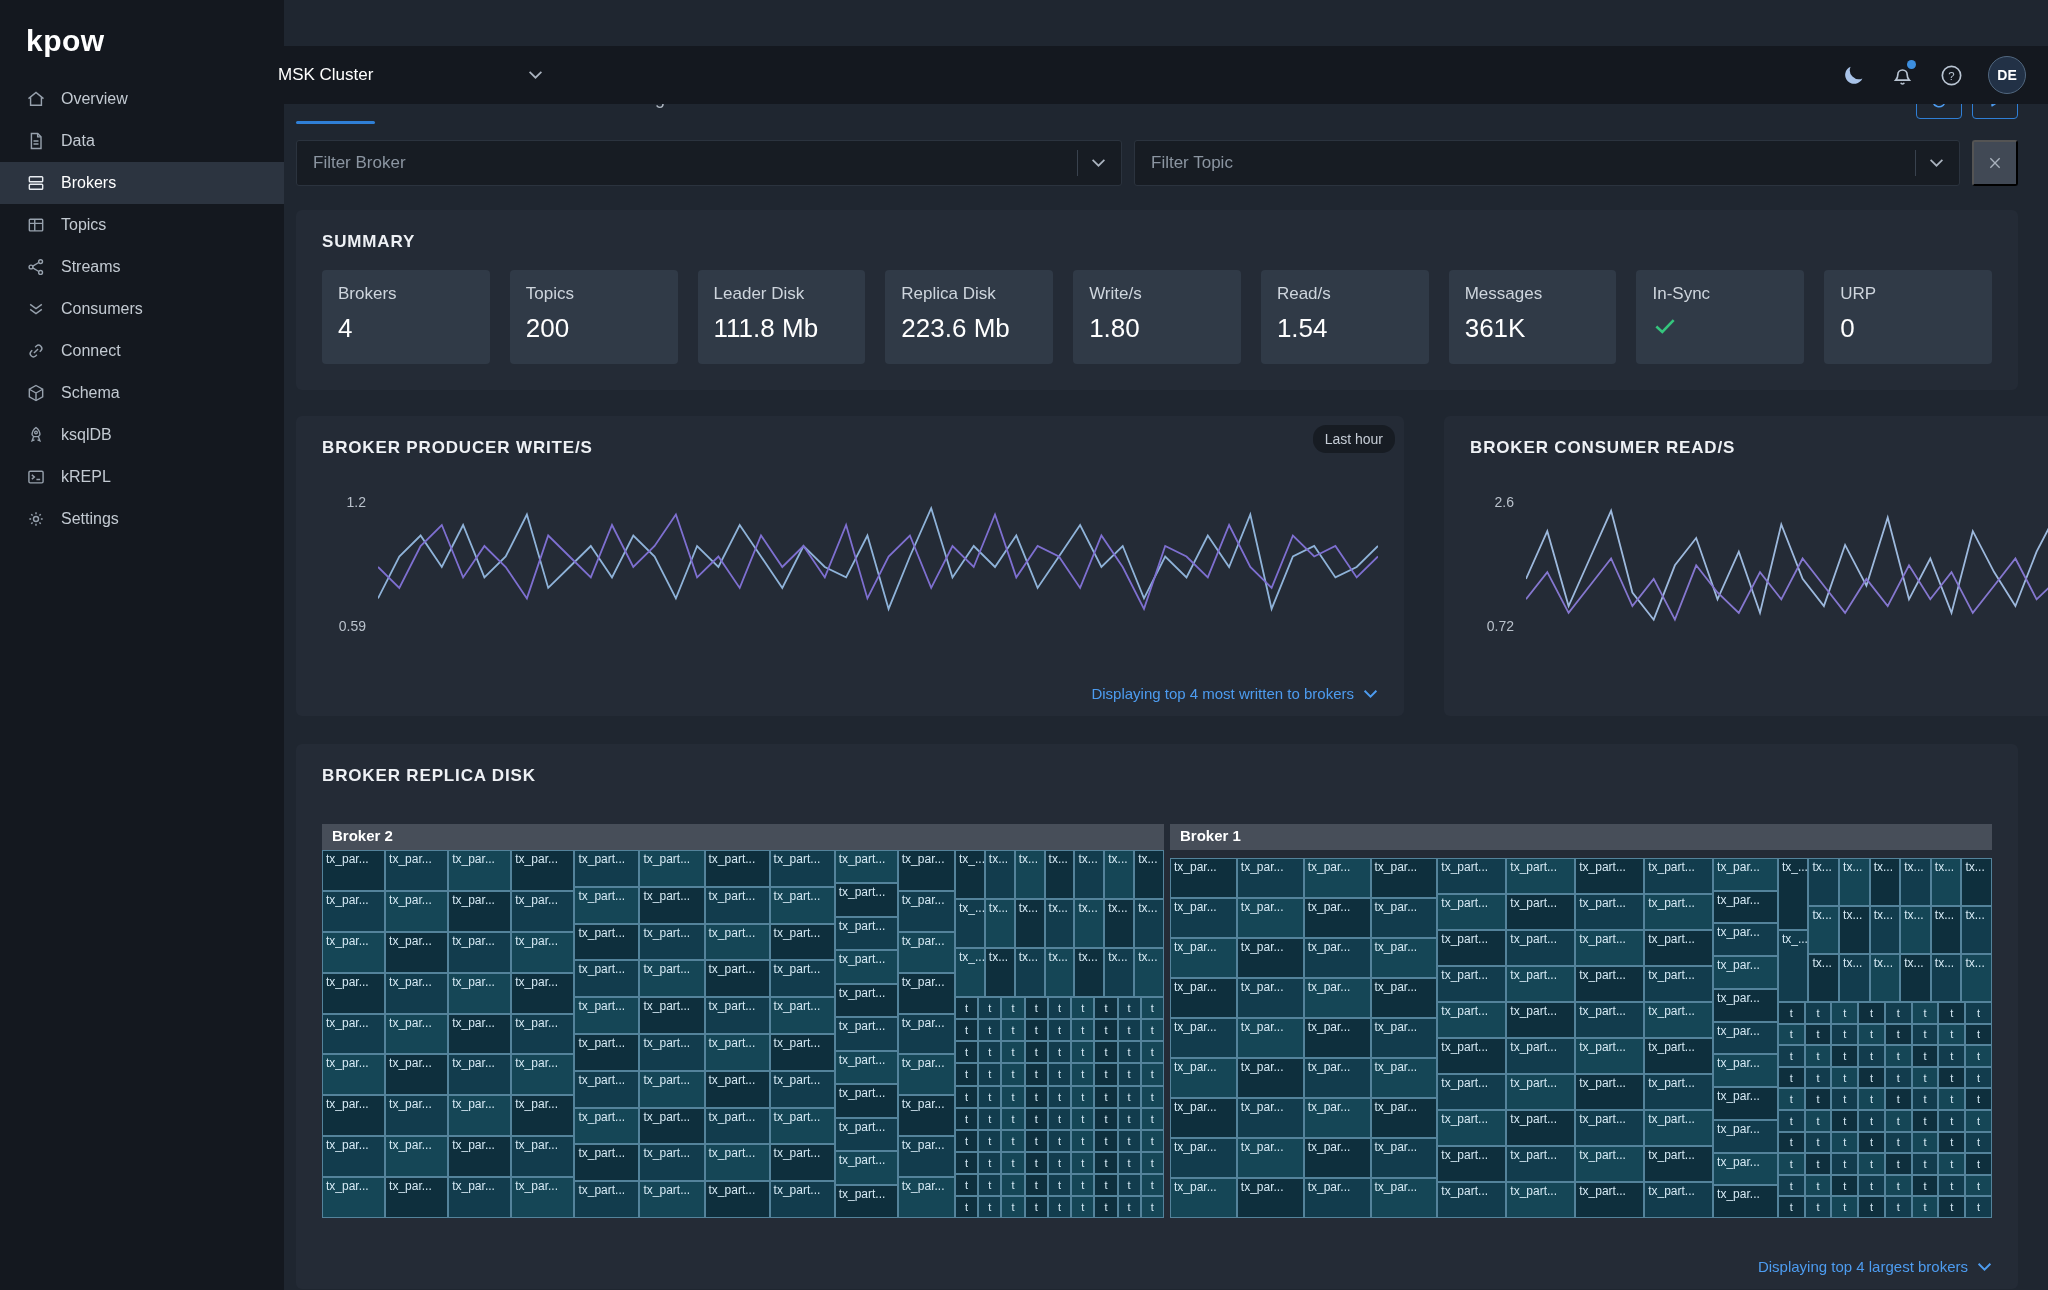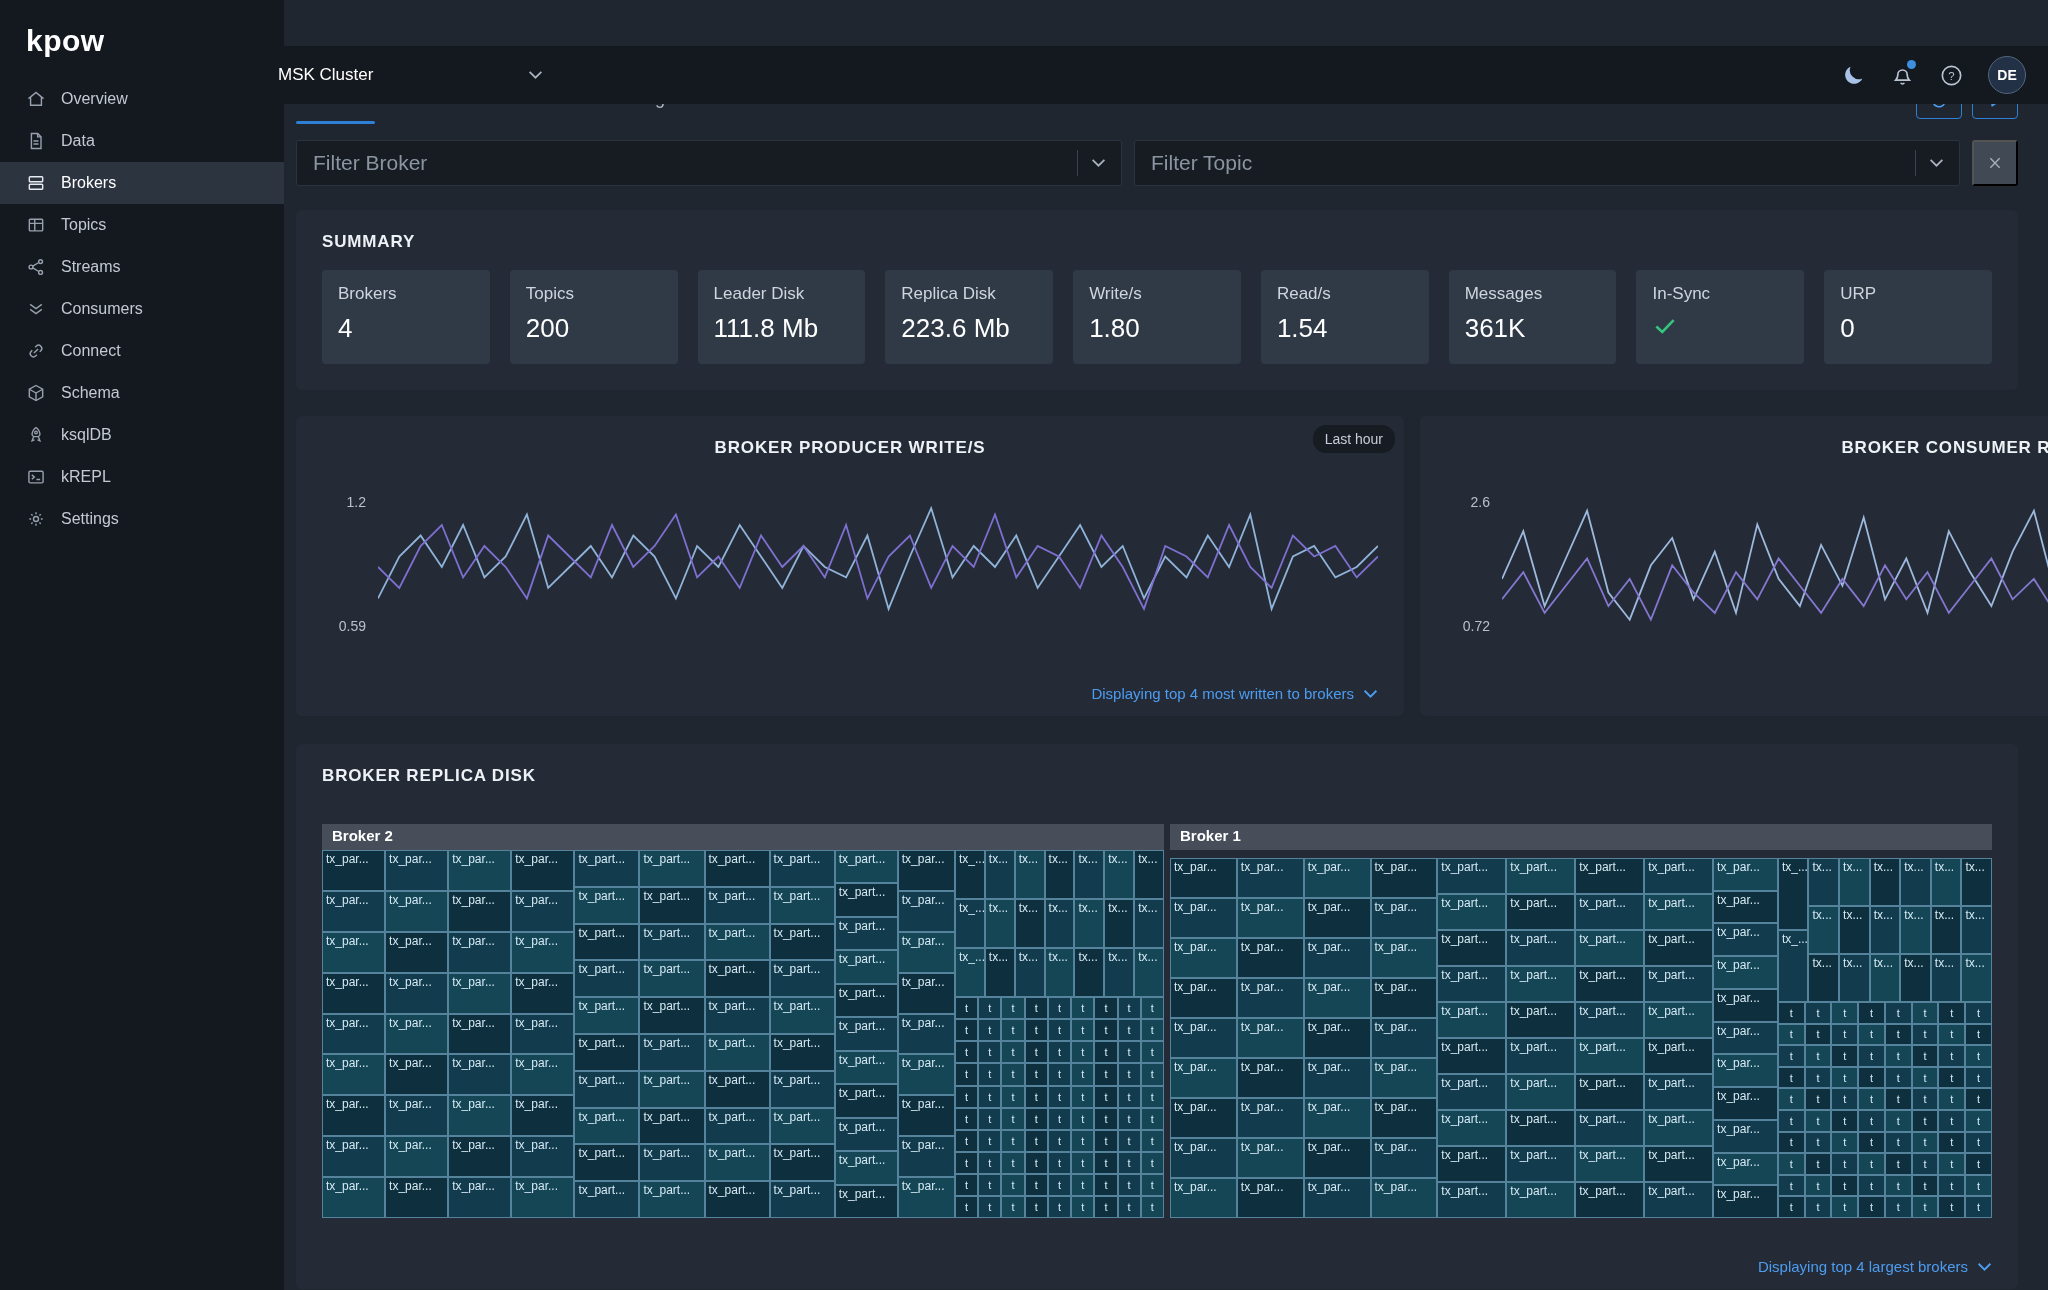--- a/index.html
+++ b/index.html
@@ -36,39 +36,39 @@
   .tab { font-size:18px; color:#aeb6c0; padding:12px 2px 15px; cursor:pointer; position:relative; }
   .tab.active { color:#fff; }
   .tab.active::after { content:""; position:absolute; left:0; right:0; bottom:0; height:3px; background:#2f7fd6; border-radius:2px; }
   .tab-actions { display:flex; gap:10px; }
   .action-btn { width:46px; height:38px; border:1px solid #2f7fd6; border-radius:4px; background:transparent;
                 color:#4d9cf0; display:flex; align-items:center; justify-content:center; cursor:pointer; }
   .action-btn svg { width:20px; height:20px; }
   
   .filter-row { display:flex; gap:12px; margin-bottom:24px; align-items:center; }
   .filter { flex:1; height:46px; background:#171c23; border:1px solid #2b333e; border-radius:3px;
-            display:flex; align-items:center; padding-left:16px; color:#8b95a1; font-size:21px; cursor:text; }
+            display:flex; align-items:center; padding-left:16px; color:#8b95a1; font-size:17px; cursor:text; }
   .filter .ph { flex:1; }
   .filter .divider { width:1px; height:26px; background:#39424e; margin-right:13px; }
   .filter .chev { margin-right:15px; }
   .clear-btn { width:46px; height:46px; background:#414955; border-radius:3px; display:flex;
                align-items:center; justify-content:center; color:#a8b1bc; cursor:pointer; flex:none; }
   .clear-btn svg { width:16px; height:16px; }
   
   .panel { background:#242b36; border-radius:6px; }
   .panel-title { font-size:17px; font-weight:bold; letter-spacing:.05em; color:#eef1f5; }
   .summary-panel { padding:22px 26px 26px; margin-bottom:26px; }
   .cards { display:flex; gap:20px; margin-top:18px; }
   .card { flex:1; background:#303a47; border-radius:4px; padding:14px 16px 15px; min-height:94px; }
   .card-label { font-size:17px; color:#ced5dd; }
   .card-value { font-size:26px; color:#fff; margin-top:9px; font-weight:500; }
   .check-icon { display:inline-flex; width:26px; height:26px; color:#35c57d; }
   .check-icon svg { width:100%; height:100%; }
   
-  .charts-row { display:flex; gap:16px; margin-bottom:28px;text-align:center; }
+  .charts-row { display:flex; gap:40px; margin-bottom:28px; }
   .chart-panel { flex:1; position:relative; padding:22px 26px; height:300px; }
   .badge { position:absolute; top:9px; right:9px; background:#171c23; color:#c6cdd6; font-size:14px;
            padding:6px 12px; border-radius:13px; }
   .chart-wrap { display:flex; margin-top:34px; height:160px; }
   .ylabels { width:56px; position:relative; font-size:14px; color:#b9c1cb; flex:none; }
   .ylabels .ymax { position:absolute; top:2px; right:12px; }
   .ylabels .ymin { position:absolute; bottom:18px; right:12px; }
   .chart-svg { flex:1; height:150px; }
   .link-footer { position:absolute; right:26px; bottom:14px; color:#4d9cf0; font-size:15px;
                  display:flex; align-items:center; gap:9px; cursor:pointer; }

